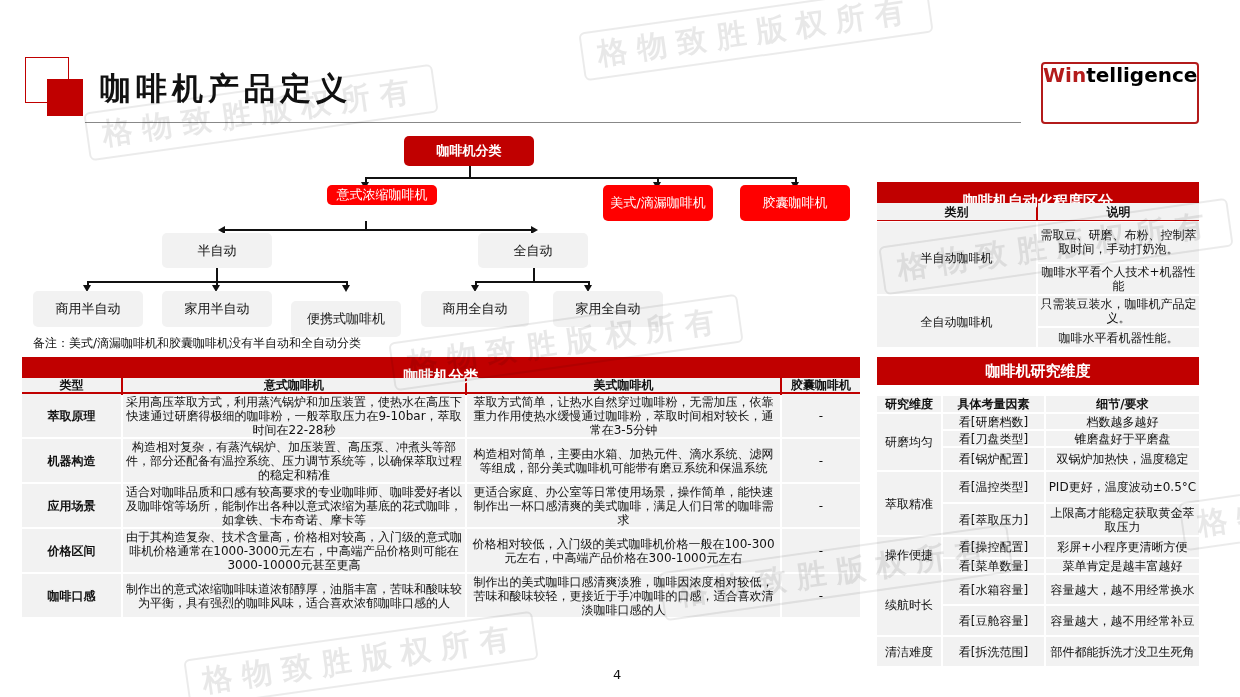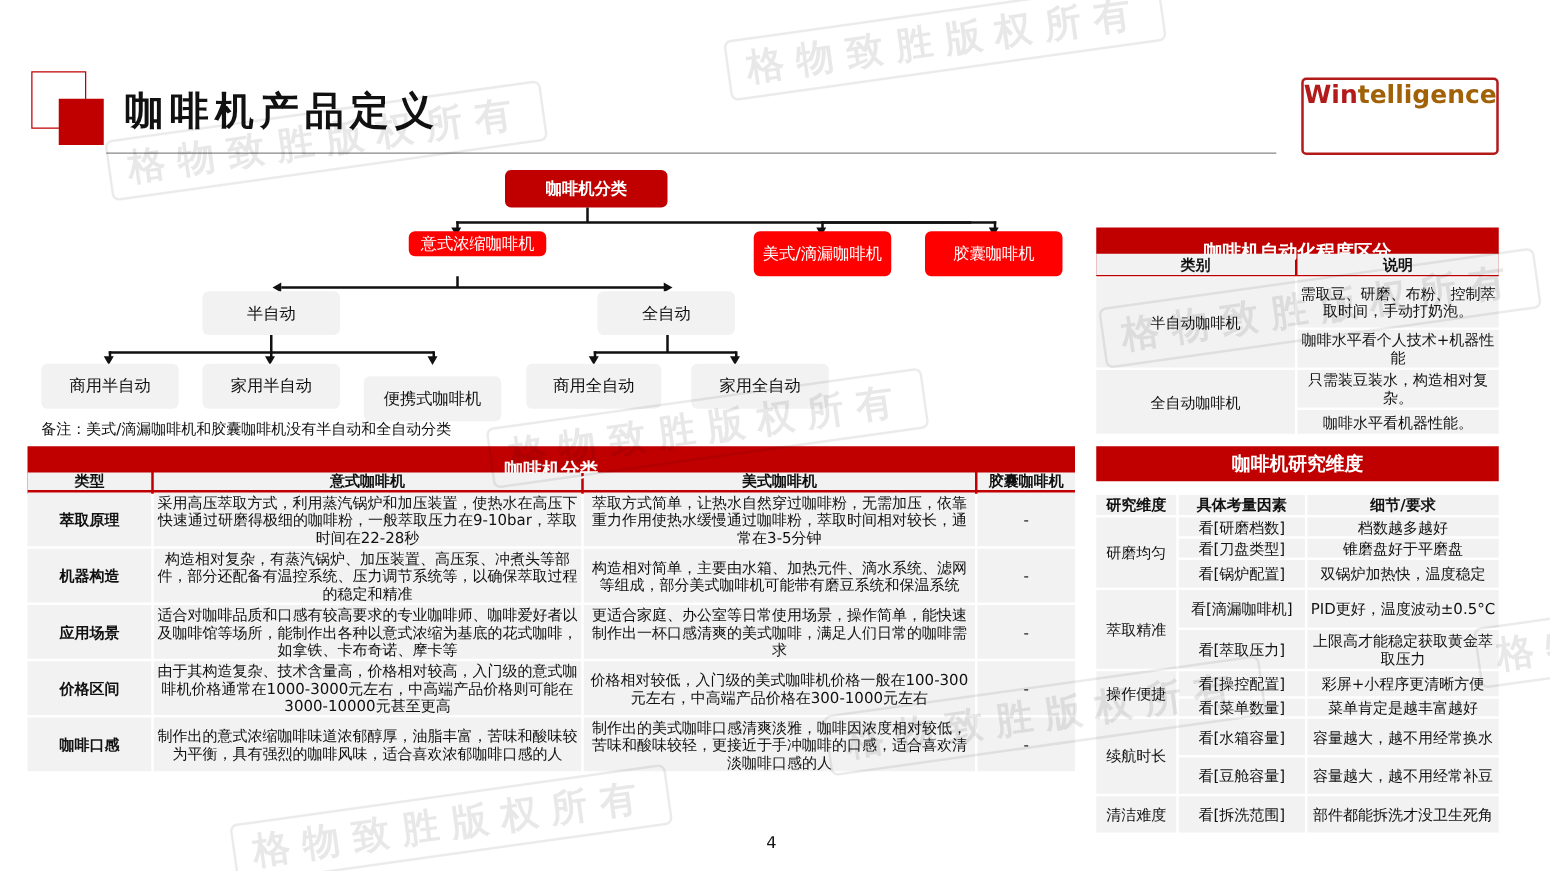--- a/index.html
+++ b/index.html
@@ -14,21 +14,21 @@
   
   .title-deco-outline { position: absolute; left: 25px; top: 57px; width: 44px; height: 46px; border: 1.5px solid #c00000; }
   .title-deco-fill { position: absolute; left: 47px; top: 79px; width: 36px; height: 37px; background: #c00000; }
   .page-title { position: absolute; left: 100px; top: 68px; font-size: 31px; font-weight: bold; letter-spacing: 5px; color: #111; }
   .title-rule { position: absolute; left: 85px; top: 122px; width: 936px; height: 1px; background: #888; }
   .logo { position: absolute; left: 1041px; top: 62px; width: 158px; height: 62px; border: 2px solid #b31b1b; border-radius: 4px;
           text-align: center; }
   .logo-cn { color: #b31b1b; font-size: 22px; letter-spacing: 6px; margin-top: 2px; font-family: "DejaVu Serif", serif; }
   .logo-en { font-size: 20px; font-weight: bold; line-height: 22px; }
   .logo-en .r { color: #b31b1b; }
-  .logo-en .k { color: #a16207; }
+  .logo-en .k { color: #000000; }
 
   
   .node { position: absolute; display: flex; align-items: center; justify-content: center; font-size: 13px; border-radius: 5px; }
   .node.dark { background: #c00000; color: #fff; font-weight: bold; }
   .node.red { background: #ff0000; color: #fff; }
   .node.grey { background: #f2f2f2; color: #111; }
   .ln { position: absolute; background: #111; }
   .arr { position: absolute; width: 0; height: 0; border-left: 4px solid transparent; border-right: 4px solid transparent; border-top: 7px solid #111; }
   .arr-l { position: absolute; width: 0; height: 0; border-top: 4px solid transparent; border-bottom: 4px solid transparent; border-right: 7px solid #111; }
   .arr-r { position: absolute; width: 0; height: 0; border-top: 4px solid transparent; border-bottom: 4px solid transparent; border-left: 7px solid #111; }
@@ -125,21 +125,21 @@
   </tr>
   <tr style="height:40px">
     <td rowspan="2">半自动咖啡机</td>
     <td>需取豆、研磨、布粉、控制萃取时间，手动打奶泡。</td>
   </tr>
   <tr style="height:30px">
     <td>咖啡水平看个人技术+机器性能</td>
   </tr>
   <tr style="height:30px">
     <td rowspan="2">全自动咖啡机</td>
-    <td>只需装豆装水，构造相对复杂。</td>
+    <td>只需装豆装水，咖啡机产品定义。</td>
   </tr>
   <tr style="height:19px">
     <td>咖啡水平看机器性能。</td>
   </tr>
 </tbody>
   </table>
 
 <div class="sec-head" style="left:22px;top:357px;width:838px;height:38px;">咖啡机分类</div>
 <table class="t-main" style="left:20px;top:376px;width:842px;">
   <colgroup>
@@ -209,21 +209,21 @@
   <tr style="height:15px">
     <td>看[刀盘类型]</td>
     <td>锥磨盘好于平磨盘</td>
   </tr>
   <tr style="height:22px">
     <td>看[锅炉配置]</td>
     <td>双锅炉加热快，温度稳定</td>
   </tr>
   <tr style="height:30px">
     <td rowspan="2">萃取精准</td>
-    <td>看[滴漏咖啡机]</td>
+    <td>看[温控类型]</td>
     <td>PID更好，温度波动±0.5°C</td>
   </tr>
   <tr style="height:31px">
     <td>看[萃取压力]</td>
     <td>上限高才能稳定获取黄金萃取压力</td>
   </tr>
   <tr style="height:20px">
     <td rowspan="2">操作便捷</td>
     <td>看[操控配置]</td>
     <td>彩屏+小程序更清晰方便</td>

